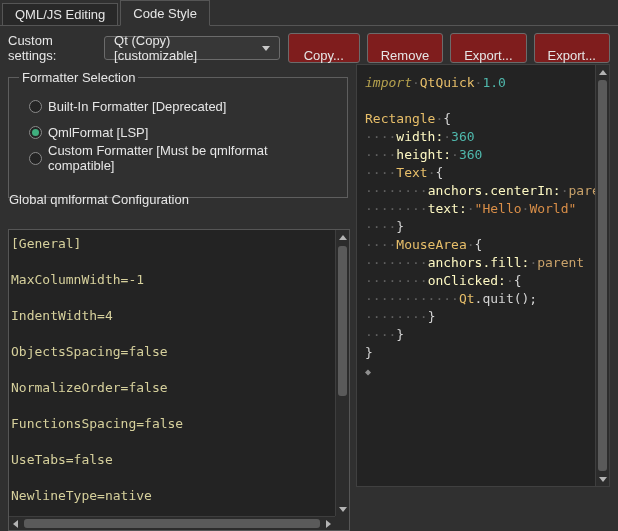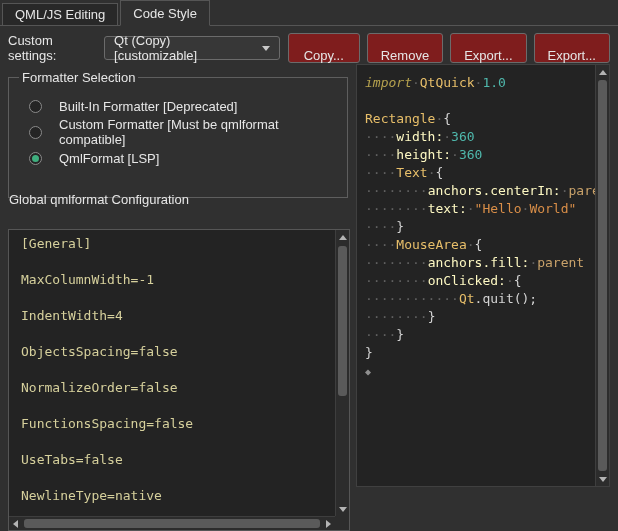--- a/index.html
+++ b/index.html
@@ -27,31 +27,31 @@
                  border-right:4px solid transparent; border-top:5px solid #c8c8c8; }
   .btn-group { margin-left:auto; display:flex; gap:7px; }
   .btn { height:24px; min-width:72px; padding:14px 13px; background:#7f1d1d;
          border:1px solid #6b6b6b; border-radius:3px; color:#e6e6e6;
          font:13px "Liberation Sans", sans-serif; }
 
   
   fieldset.groupbox { position:absolute; left:8px; top:70px; width:340px; height:128px;
                       border:1px solid #5e5e5e; margin:0; padding:4px 10px 16px 10px; }
   fieldset.groupbox legend { padding:0 3px; }
-  .radio-row { display:flex; align-items:center; gap:17px; margin:8px 0 0 10px; height:18px; }
+  .radio-row { display:flex; align-items:center; gap:6px; margin:8px 0 0 10px; height:18px; }
   .radio { width:13px; height:13px; border-radius:50%; border:1px solid #8a8a8a;
            background:#242424; position:relative; flex:none; }
   .radio.sel::after { content:""; position:absolute; left:2px; top:2px; width:7px; height:7px;
                       border-radius:50%; background:#3fae7e; }
 
   
   .config-label { position:absolute; left:9px; top:192px; }
   .config-box { position:absolute; left:8px; top:229px; width:342px; height:302px;
                 border:1px solid #565656; background:#232323; overflow:hidden; }
-  .config-text { position:absolute; left:12px; top:5px; margin:0; white-space:pre;
+  .config-text { position:absolute; left:2px; top:5px; margin:0; white-space:pre;
                  font:13px "DejaVu Sans Mono", monospace; line-height:18px; color:#d6d09c; }
 
   
   .vscroll { position:absolute; top:0; right:0; bottom:14px; width:14px;
              background:#2c2c2c; border-left:1px solid #3e3e3e; }
   .vscroll.full { bottom:0; }
   .hscroll { position:absolute; left:0; right:14px; bottom:0; height:14px;
              background:#2c2c2c; border-top:1px solid #3e3e3e; }
   .corner { position:absolute; right:0; bottom:0; width:14px; height:14px; background:#2c2c2c; }
   .sb-btn { position:absolute; width:13px; height:14px; display:flex;
@@ -108,26 +108,26 @@
 </div>
 
 <fieldset class="groupbox">
   <legend>Formatter Selection</legend>
   <div id="radio-list">
       <div class="radio-row">
         <span class="radio"></span>
         <span>Built-In Formatter [Deprecated]</span>
       </div>
       <div class="radio-row">
+        <span class="radio sel"></span>
+        <span>QmlFormat [LSP]</span>
+      </div>
+      <div class="radio-row">
         <span class="radio"></span>
         <span>Custom Formatter [Must be qmlformat compatible]</span>
-      </div>
-      <div class="radio-row">
-        <span class="radio sel"></span>
-        <span>QmlFormat [LSP]</span>
       </div>
     </div>
 </fieldset>
 
 <div class="config-label">Global qmlformat Configuration</div>
 
 <div class="config-box">
   <pre class="config-text" id="config-text">[General]
 
 MaxColumnWidth=-1

